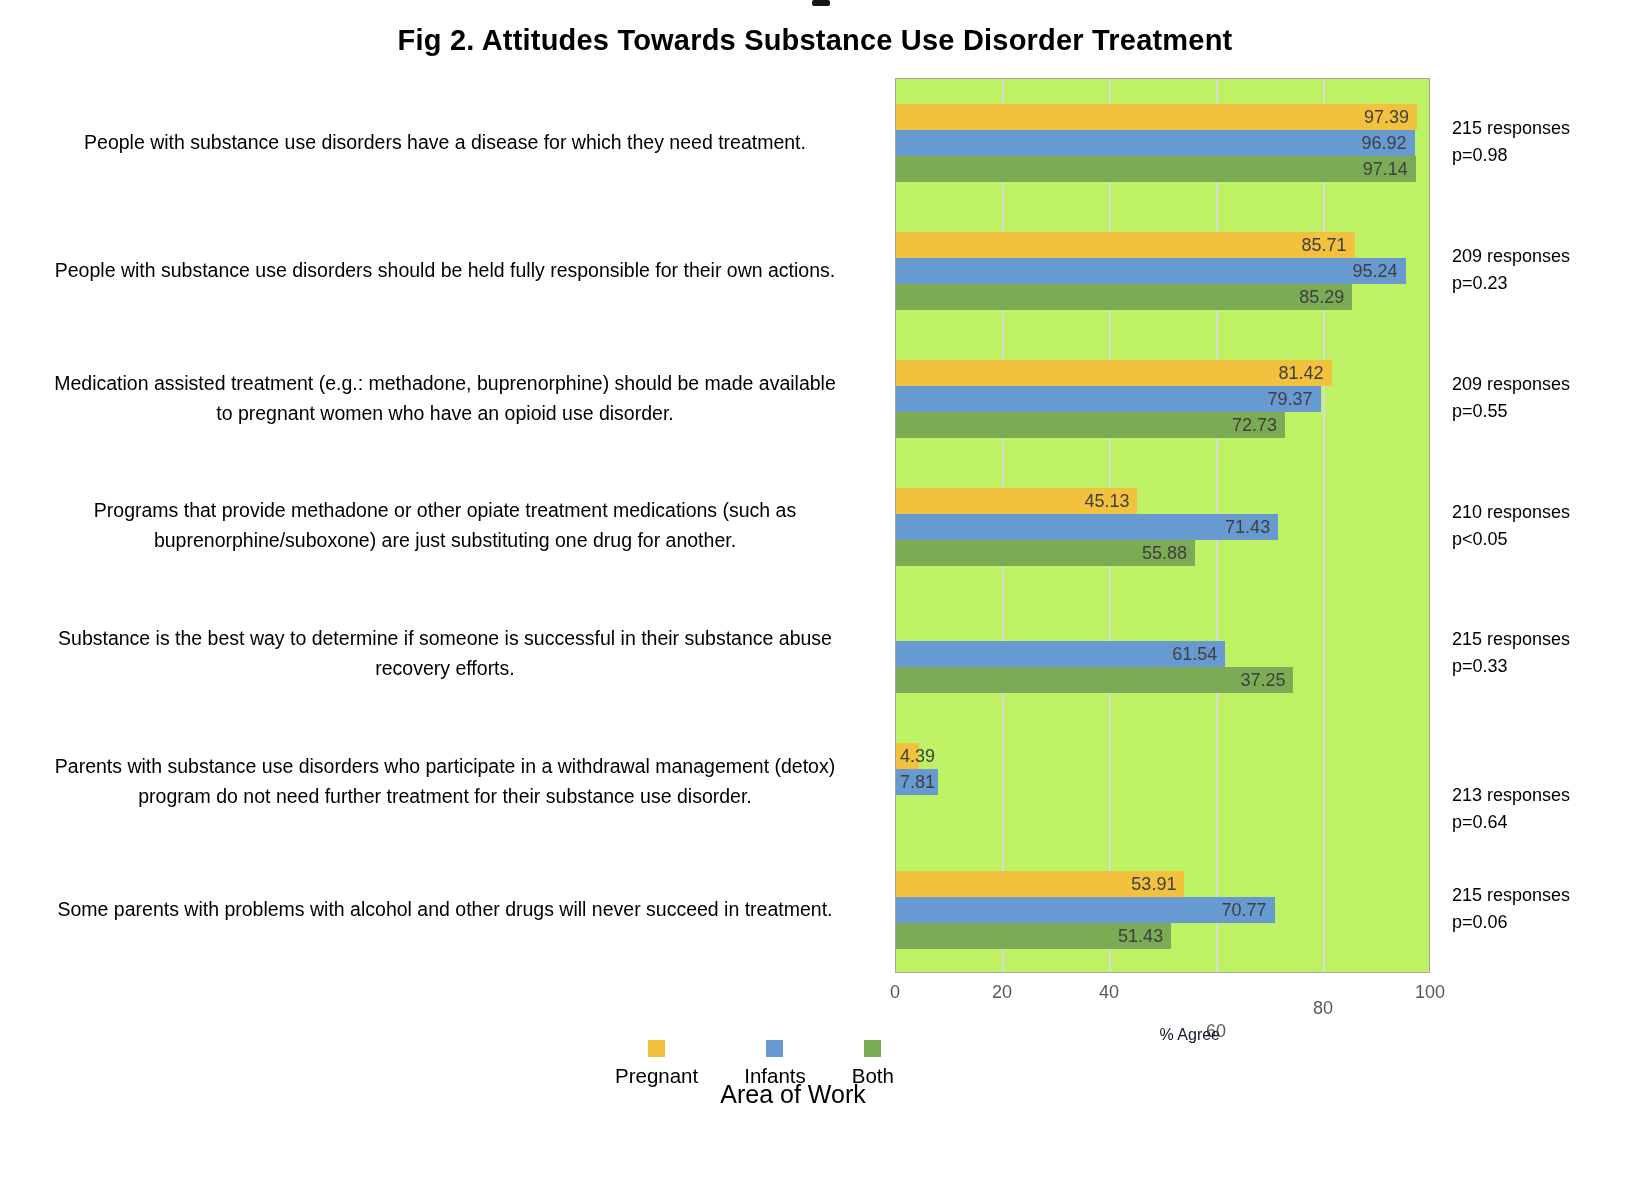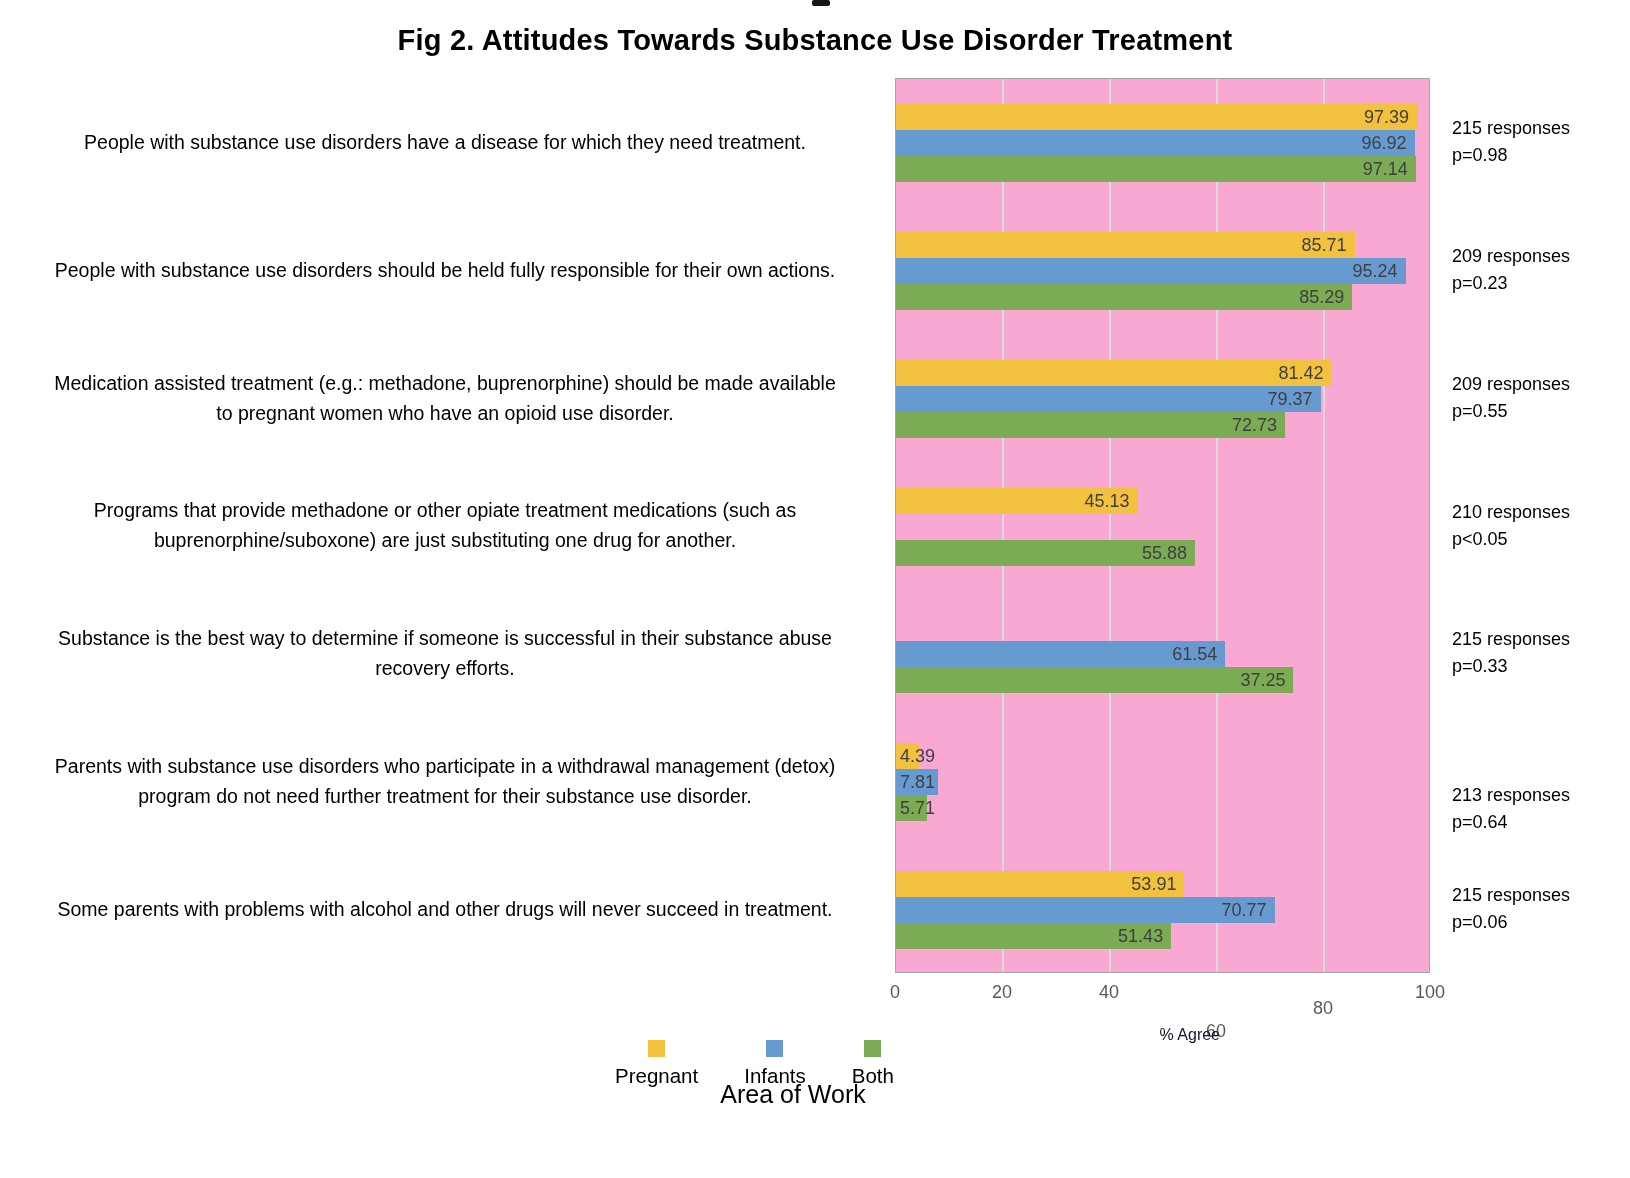--- a/index.html
+++ b/index.html
@@ -7,21 +7,21 @@
     width:1630px;height:1178px;position:relative;background:#ffffff;
     font-family:"Liberation Sans", sans-serif;color:#000;
   }
   .artifact{position:absolute;left:812px;top:0;width:18px;height:6px;background:#161616;border-radius:2px;}
   .chart-title{
     position:absolute;left:0;top:24px;width:1630px;text-align:center;
     font-size:29px;font-weight:600;letter-spacing:0.2px;
   }
   .plot{
     position:absolute;left:895px;top:78px;width:535px;height:895px;
-    border:1.5px solid #a6a6a6;box-sizing:border-box;background:#f9a8d4;
+    border:1.5px solid #a6a6a6;box-sizing:border-box;background:#bef264;
   }
   .gridline{position:absolute;top:0;bottom:0;width:1.5px;background:#dadada;}
   .bar-row{position:absolute;left:0;height:26px;}
   .bar{position:absolute;left:0;top:0;height:26px;}
   .bar-value{
     position:absolute;top:0;height:26px;line-height:26px;font-size:18px;color:#3f3f3f;
     white-space:nowrap;
   }
   .cat-label{
     position:absolute;left:45px;width:800px;display:flex;align-items:center;justify-content:center;
@@ -105,43 +105,43 @@
       <div class="bar-value" style="color: rgb(63, 63, 63); left: 416.63px; transform: translateX(-100%);">79.37</div>
     </div>
     <div class="bar-row" style="top: 332.643px; width: 535px;">
       <div class="bar" style="width: 389.106px; background: rgb(123, 171, 85);"></div>
       <div class="bar-value" style="color: rgb(63, 63, 63); left: 381.106px; transform: translateX(-100%);">72.73</div>
     </div>
     <div class="bar-row" style="top: 408.5px; width: 535px;">
       <div class="bar" style="width: 241.446px; background: rgb(242, 193, 61);"></div>
       <div class="bar-value" style="color: rgb(63, 63, 63); left: 233.446px; transform: translateX(-100%);">45.13</div>
     </div>
+    <div class="bar-row" style="top: 434.5px; width: 535px;">
+      <div class="bar" style="width: 382.151px; background: rgb(104, 154, 210);"></div>
+      <div class="bar-value" style="color: rgb(63, 63, 63); left: 374.151px; transform: translateX(-100%);">71.43</div>
+    </div>
     <div class="bar-row" style="top: 460.5px; width: 535px;">
       <div class="bar" style="width: 298.958px; background: rgb(123, 171, 85);"></div>
       <div class="bar-value" style="color: rgb(63, 63, 63); left: 290.958px; transform: translateX(-100%);">55.88</div>
     </div>
     <div class="bar-row" style="top: 562.357px; width: 535px;">
       <div class="bar" style="width: 329.239px; background: rgb(104, 154, 210);"></div>
       <div class="bar-value" style="color: rgb(63, 63, 63); left: 321.239px; transform: translateX(-100%);">61.54</div>
     </div>
     <div class="bar-row" style="top: 588.357px; width: 535px;">
       <div class="bar" style="width: 397.452px; background: rgb(123, 171, 85);"></div>
       <div class="bar-value" style="color: rgb(63, 63, 63); left: 389.452px; transform: translateX(-100%);">37.25</div>
     </div>
     <div class="bar-row" style="top: 664.214px; width: 535px;">
       <div class="bar" style="width: 23.4865px; background: rgb(242, 193, 61);"></div>
       <div class="bar-value" style="color: rgb(63, 63, 63); left: 4px;">4.39</div>
     </div>
     <div class="bar-row" style="top: 690.214px; width: 535px;">
       <div class="bar" style="width: 41.7835px; background: rgb(104, 154, 210);"></div>
       <div class="bar-value" style="color: rgb(63, 63, 63); left: 4px;">7.81</div>
-    </div>
-    <div class="bar-row" style="top: 716.214px; width: 535px;">
-      <div class="bar" style="width: 30.5485px; background: rgb(123, 171, 85);"></div>
-      <div class="bar-value" style="color: rgb(63, 63, 63); left: 4px;">5.71</div>
     </div>
     <div class="bar-row" style="top: 792.071px; width: 535px;">
       <div class="bar" style="width: 288.418px; background: rgb(242, 193, 61);"></div>
       <div class="bar-value" style="color: rgb(63, 63, 63); left: 280.418px; transform: translateX(-100%);">53.91</div>
     </div>
     <div class="bar-row" style="top: 818.071px; width: 535px;">
       <div class="bar" style="width: 378.619px; background: rgb(104, 154, 210);"></div>
       <div class="bar-value" style="color: rgb(63, 63, 63); left: 370.619px; transform: translateX(-100%);">70.77</div>
     </div>
     <div class="bar-row" style="top: 844.071px; width: 535px;">

